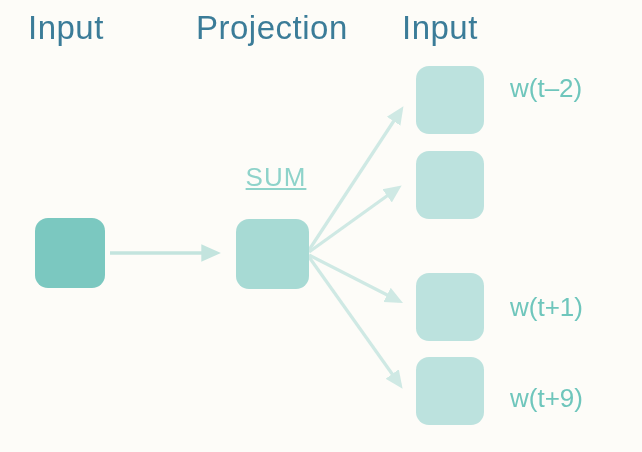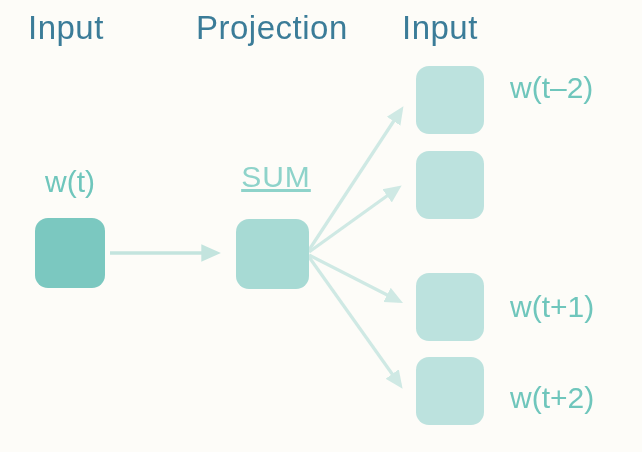--- a/index.html
+++ b/index.html
@@ -48,21 +48,21 @@
     width: 68px; height: 68px;
     background: var(--output-node, #bce2de);
   }
   #output-node-1 { top: 66px; }
   #output-node-2 { top: 151px; }
   #output-node-3 { top: 273px; }
   #output-node-4 { top: 357px; }
 
   .node-label {
     position: absolute;
-    font-size: 30px;
+    font-size: 26px;
     line-height: 36px;
     white-space: nowrap;
     color: var(--node-label, #6fc6bc);
   }
   .input-label {
     left: 35px; top: 164px;
     width: 70px;
     text-align: center;
   }
   .sum-label {
@@ -111,28 +111,27 @@
         <path class="arrowhead-shape main" d="M0,0.5 L10,5 L0,9.5 z"></path>
       </marker>
     </defs>
     <line class="arrow-line main" x1="110" y1="253" x2="216" y2="253" marker-end="url(#head-main)"></line>
     <line class="arrow-line" x1="309" y1="250" x2="401" y2="110" marker-end="url(#head)"></line>
     <line class="arrow-line" x1="309" y1="252" x2="398" y2="188" marker-end="url(#head)"></line>
     <line class="arrow-line" x1="309" y1="255" x2="399" y2="301" marker-end="url(#head)"></line>
     <line class="arrow-line" x1="309" y1="257" x2="400" y2="385" marker-end="url(#head)"></line>
   </svg>
 
-  <div class="node-label input-label">w(t)</div>
   <div class="node input-node"></div>
 
   <div class="node-label sum-label">SUM</div>
   <div class="node projection-node"></div>
 
   <div class="node output-node" id="output-node-1"></div>
   <div class="node output-node" id="output-node-2"></div>
   <div class="node output-node" id="output-node-3"></div>
   <div class="node output-node" id="output-node-4"></div>
 
   <div class="node-label output-label" id="output-label-1">w(t–2)</div>
   <div class="node-label output-label" id="output-label-3">w(t+1)</div>
-  <div class="node-label output-label" id="output-label-4">w(t+2)</div>
+  <div class="node-label output-label" id="output-label-4">w(t+9)</div>
 
 </div>
 
 </body></html>

